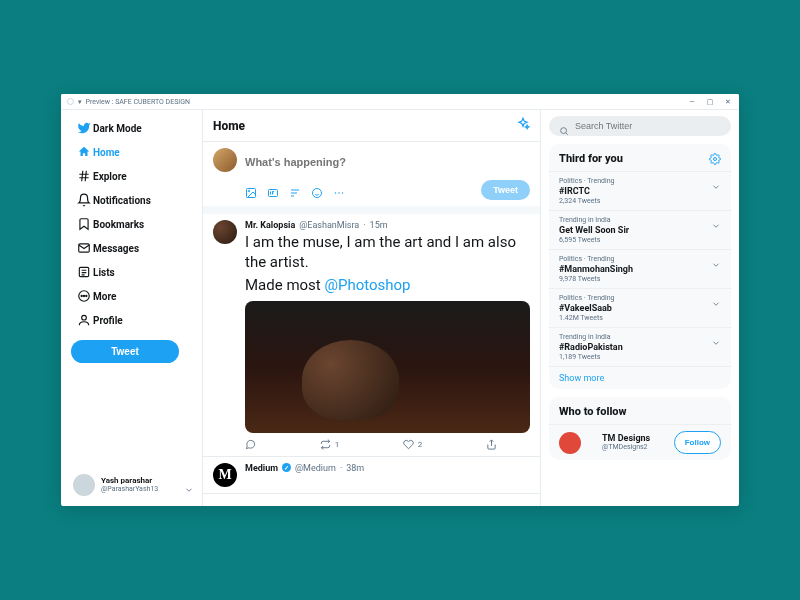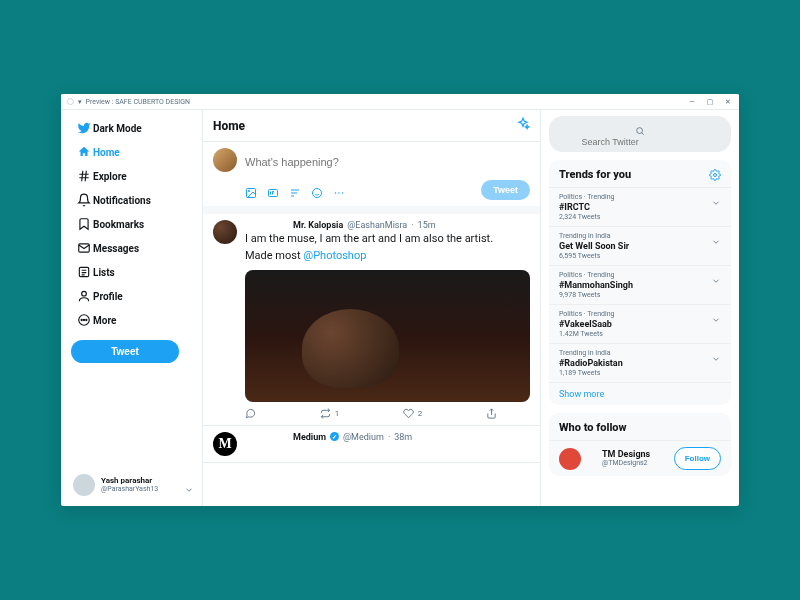--- a/index.html
+++ b/index.html
@@ -25,46 +25,46 @@
 .acct-handle { font-size: 7px; color: #5b7083; }
 
 
 .main { flex: 1; border-right: 1px solid #e6ecf0; display: flex; flex-direction: column; overflow-y: auto; }
 .main-header { display: flex; align-items: center; justify-content: space-between; padding: 6px 10px; border-bottom: 1px solid #e6ecf0; position: sticky; top:0; background:#fff; z-index:2;}
 .main-title { font-size: 12px; font-weight: 800; color: #14171a; }
 .sparkle { color: #1da1f2; }
 .compose { padding: 6px 10px; border-bottom: 8px solid #f5f8fa; }
 .compose-row { display: flex; gap: 8px; }
 .compose .avatar-sm { width: 24px; height: 24px; background: linear-gradient(135deg,#d4a76a,#8b5a2b); }
-.compose-input { flex: 1; border: none; outline: none; font-size: 11px; color: #5b7083; padding-top: 4px; background:transparent;}
+.compose-input { flex: 1; border: none; outline: none; font-size: 11px; color: #5b7083; padding-top: 4px; background:transparent;font-weight:bold;}
 .compose-actions { display: flex; align-items: center; justify-content: space-between; margin-top: 8px; padding-left: 32px; }
 .compose-icons { display: flex; gap: 10px; }
 .compose-icons .icon { width: 12px; height: 12px; color: #1da1f2; cursor: pointer; }
 .tweet-btn-compose { background: #8ed0f9; color: #fff; border: none; border-radius: 14px; font-size: 9px; font-weight: 700; padding: 5px 12px; cursor: pointer; }
 
 .tweet { padding: 6px 10px; border-bottom: 1px solid #e6ecf0; display: flex; gap: 8px; }
 .t-av { width: 24px; height: 24px; border-radius: 50%; flex-shrink: 0; }
 .t-body { flex: 1; display: flex; flex-direction: column; gap: 2px; }
-.t-head { display: flex; align-items: center; gap: 4px; font-size: 9px; margin-left: 48px; }
+.t-head { display: flex; align-items: center; gap: 4px; font-size: 9px; }
 .t-name { font-weight: 700; color: #14171a; }
 .t-handle { color: #5b7083; }
-.t-text { font-size: 11px; color: #14171a; line-height: 1.35; }
+.t-text { font-size: 15px; color: #14171a; line-height: 1.35; }
 .t-link { color: #1da1f2; }
 .t-media { width: 100%; height: 132px; background: linear-gradient(180deg,#1a1a1a 0%,#2b1510 50%,#4a2815 100%); border-radius: 8px; margin-top: 4px; position: relative; overflow: hidden; }
 .t-media::after{content:"";position:absolute;left:20%;top:30%;width:34%;height:60%;background:radial-gradient(circle at 30% 30%, #6b4530, #2a1a10);border-radius:50% 50% 40% 40%;}
 .t-actions { display: flex; justify-content: space-between; padding: 4px 8px 0 0; max-width: 260px; }
 .t-act { display: flex; align-items: center; gap: 4px; color: #5b7083; font-size: 8px; cursor: pointer; }
 .t-act .icon { width: 11px; height: 11px; }
 .verified { width:9px;height:9px;background:#1da1f2;border-radius:50%;display:inline-flex;align-items:center;justify-content:center;}
 .verified::after{content:"✓";color:#fff;font-size:6px;font-weight:700;}
 .medium-av{background:#000;color:#fff;display:flex;align-items:center;justify-content:center;font-family:Georgia,serif;font-weight:700;font-size:14px;}
 
 
 .rightcol { width: 198px; padding: 6px 8px; display: flex; flex-direction: column; gap: 8px; overflow-y:auto;}
-.search { background: #ebeef0; border-radius: 14px; display: flex; align-items: center; padding: 5px 10px; gap: 6px; flex-direction: column; }
+.search { background: #ebeef0; border-radius: 14px; display: flex; align-items: center; padding: 5px 10px; gap: 6px; }
 .search .icon { width: 10px; height: 10px; color: #5b7083; }
 .search input { border: none; background: transparent; outline: none; font-size: 9px; color: #5b7083; flex:1;}
 .panel { background: #f7f9fa; border-radius: 10px; overflow: hidden; }
 .panel-head { display: flex; align-items: center; justify-content: space-between; padding: 8px 10px 6px; font-size: 11px; font-weight: 800; color: #14171a; }
 .gear { color: #1da1f2; width: 12px; height: 12px; cursor: pointer; }
 .trend { padding: 5px 10px; border-top: 1px solid #eceef0; display:flex; justify-content:space-between; align-items:flex-start; cursor:pointer;}
 .trend-text{display:flex;flex-direction:column;gap:1px;}
 .trend-ctx { font-size: 7px; color: #5b7083; }
 .trend-name { font-size: 9px; font-weight: 700; color: #14171a; }
 .trend-count { font-size: 7px; color: #5b7083; }
@@ -154,36 +154,36 @@
             <svg viewBox="0 0 24 24" fill="none" stroke="currentColor" stroke-width="2">
               <rect x="4" y="4" width="16" height="16" rx="2"></rect>
               <path d="M8 9h8M8 13h8M8 17h5"></path>
             </svg>
           </span>
         <span>Lists</span>
       </div>
       <div class="nav-item">
         <span class="icon">
             <svg viewBox="0 0 24 24" fill="none" stroke="currentColor" stroke-width="2">
-              <circle cx="12" cy="8" r="4"></circle>
-              <path d="M4 21c0-4 4-6 8-6s8 2 8 6"></path>
-            </svg>
-          </span>
-        <span>Profile</span>
-      </div>
-      <div class="nav-item">
-        <span class="icon">
-            <svg viewBox="0 0 24 24" fill="none" stroke="currentColor" stroke-width="2">
               <circle cx="12" cy="12" r="9"></circle>
               <circle cx="8" cy="12" r="1" fill="currentColor"></circle>
               <circle cx="12" cy="12" r="1" fill="currentColor"></circle>
               <circle cx="16" cy="12" r="1" fill="currentColor"></circle>
             </svg>
           </span>
         <span>More</span>
+      </div>
+      <div class="nav-item">
+        <span class="icon">
+            <svg viewBox="0 0 24 24" fill="none" stroke="currentColor" stroke-width="2">
+              <circle cx="12" cy="8" r="4"></circle>
+              <path d="M4 21c0-4 4-6 8-6s8 2 8 6"></path>
+            </svg>
+          </span>
+        <span>Profile</span>
       </div>
       <button class="tweet-btn-side">Tweet</button>
 
       <div class="account-switcher">
         <div class="avatar-sm"></div>
         <div class="acct-text">
           <span class="acct-name">Yash parashar</span>
           <span class="acct-handle">@ParasharYash13</span>
         </div>
         <span class="chev"><svg viewBox="0 0 24 24" fill="none" stroke="currentColor" stroke-width="2">
@@ -290,21 +290,21 @@
       <div class="search">
         <span class="icon"><svg viewBox="0 0 24 24" fill="none" stroke="currentColor" stroke-width="2">
               <circle cx="11" cy="11" r="7"></circle>
               <path d="M21 21l-4.3-4.3"></path>
             </svg></span>
         <input placeholder="Search Twitter" style="">
       </div>
 
       <div class="panel">
         <div class="panel-head">
-          <span>Trends for you</span>
+          <span>Third for you</span>
           <span class="gear"><svg viewBox="0 0 24 24" fill="none" stroke="currentColor" stroke-width="2">
                 <circle cx="12" cy="12" r="3"></circle>
                 <path d="M19.4 15a1.65 1.65 0 00.33 1.82l.06.06a2 2 0 11-2.83 2.83l-.06-.06a1.65 1.65 0 00-1.82-.33 1.65 1.65 0 00-1 1.51V21a2 2 0 11-4 0v-.09A1.65 1.65 0 009 19.4a1.65 1.65 0 00-1.82.33l-.06.06a2 2 0 11-2.83-2.83l.06-.06a1.65 1.65 0 00.33-1.82 1.65 1.65 0 00-1.51-1H3a2 2 0 110-4h.09A1.65 1.65 0 004.6 9a1.65 1.65 0 00-.33-1.82l-.06-.06a2 2 0 112.83-2.83l.06.06a1.65 1.65 0 001.82.33H9a1.65 1.65 0 001-1.51V3a2 2 0 114 0v.09a1.65 1.65 0 001 1.51 1.65 1.65 0 001.82-.33l.06-.06a2 2 0 112.83 2.83l-.06.06a1.65 1.65 0 00-.33 1.82V9a1.65 1.65 0 001.51 1H21a2 2 0 110 4h-.09a1.65 1.65 0 00-1.51 1z"></path>
               </svg></span>
         </div>
         <div class="trend">
             <div class="trend-text">
               <span class="trend-ctx">Politics · Trending</span>
               <span class="trend-name">#IRCTC</span>
               <span class="trend-count">2,324 Tweets</span>

